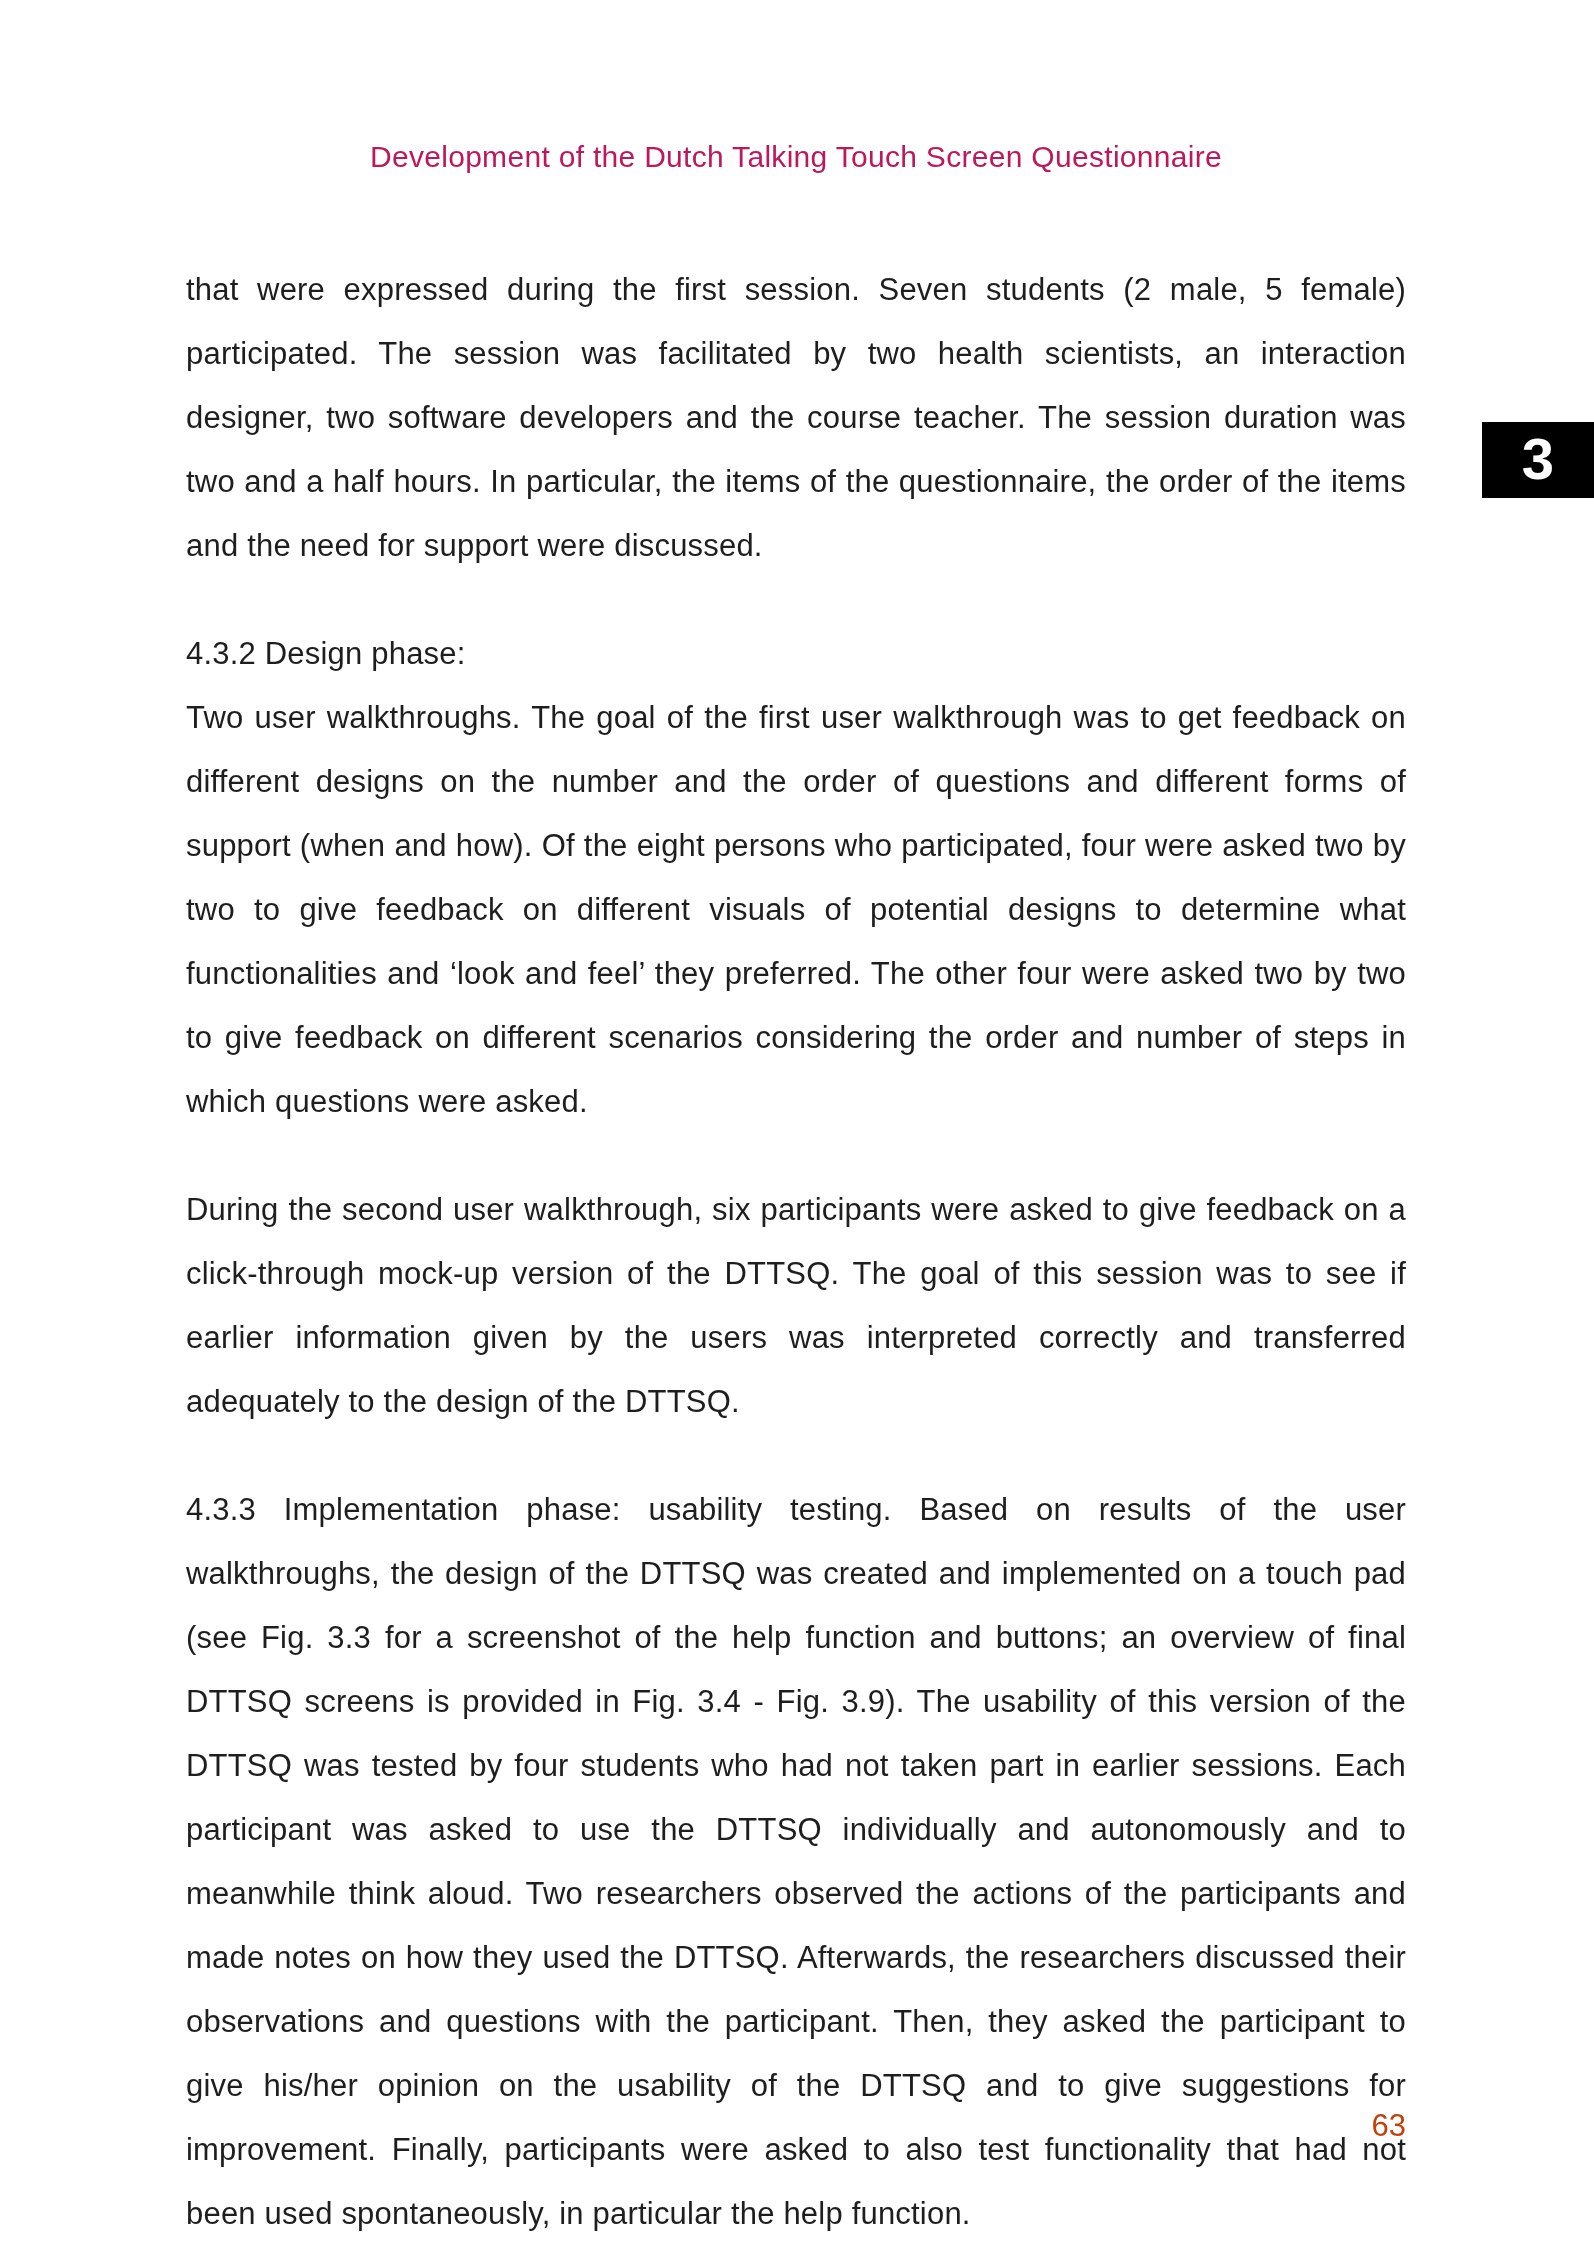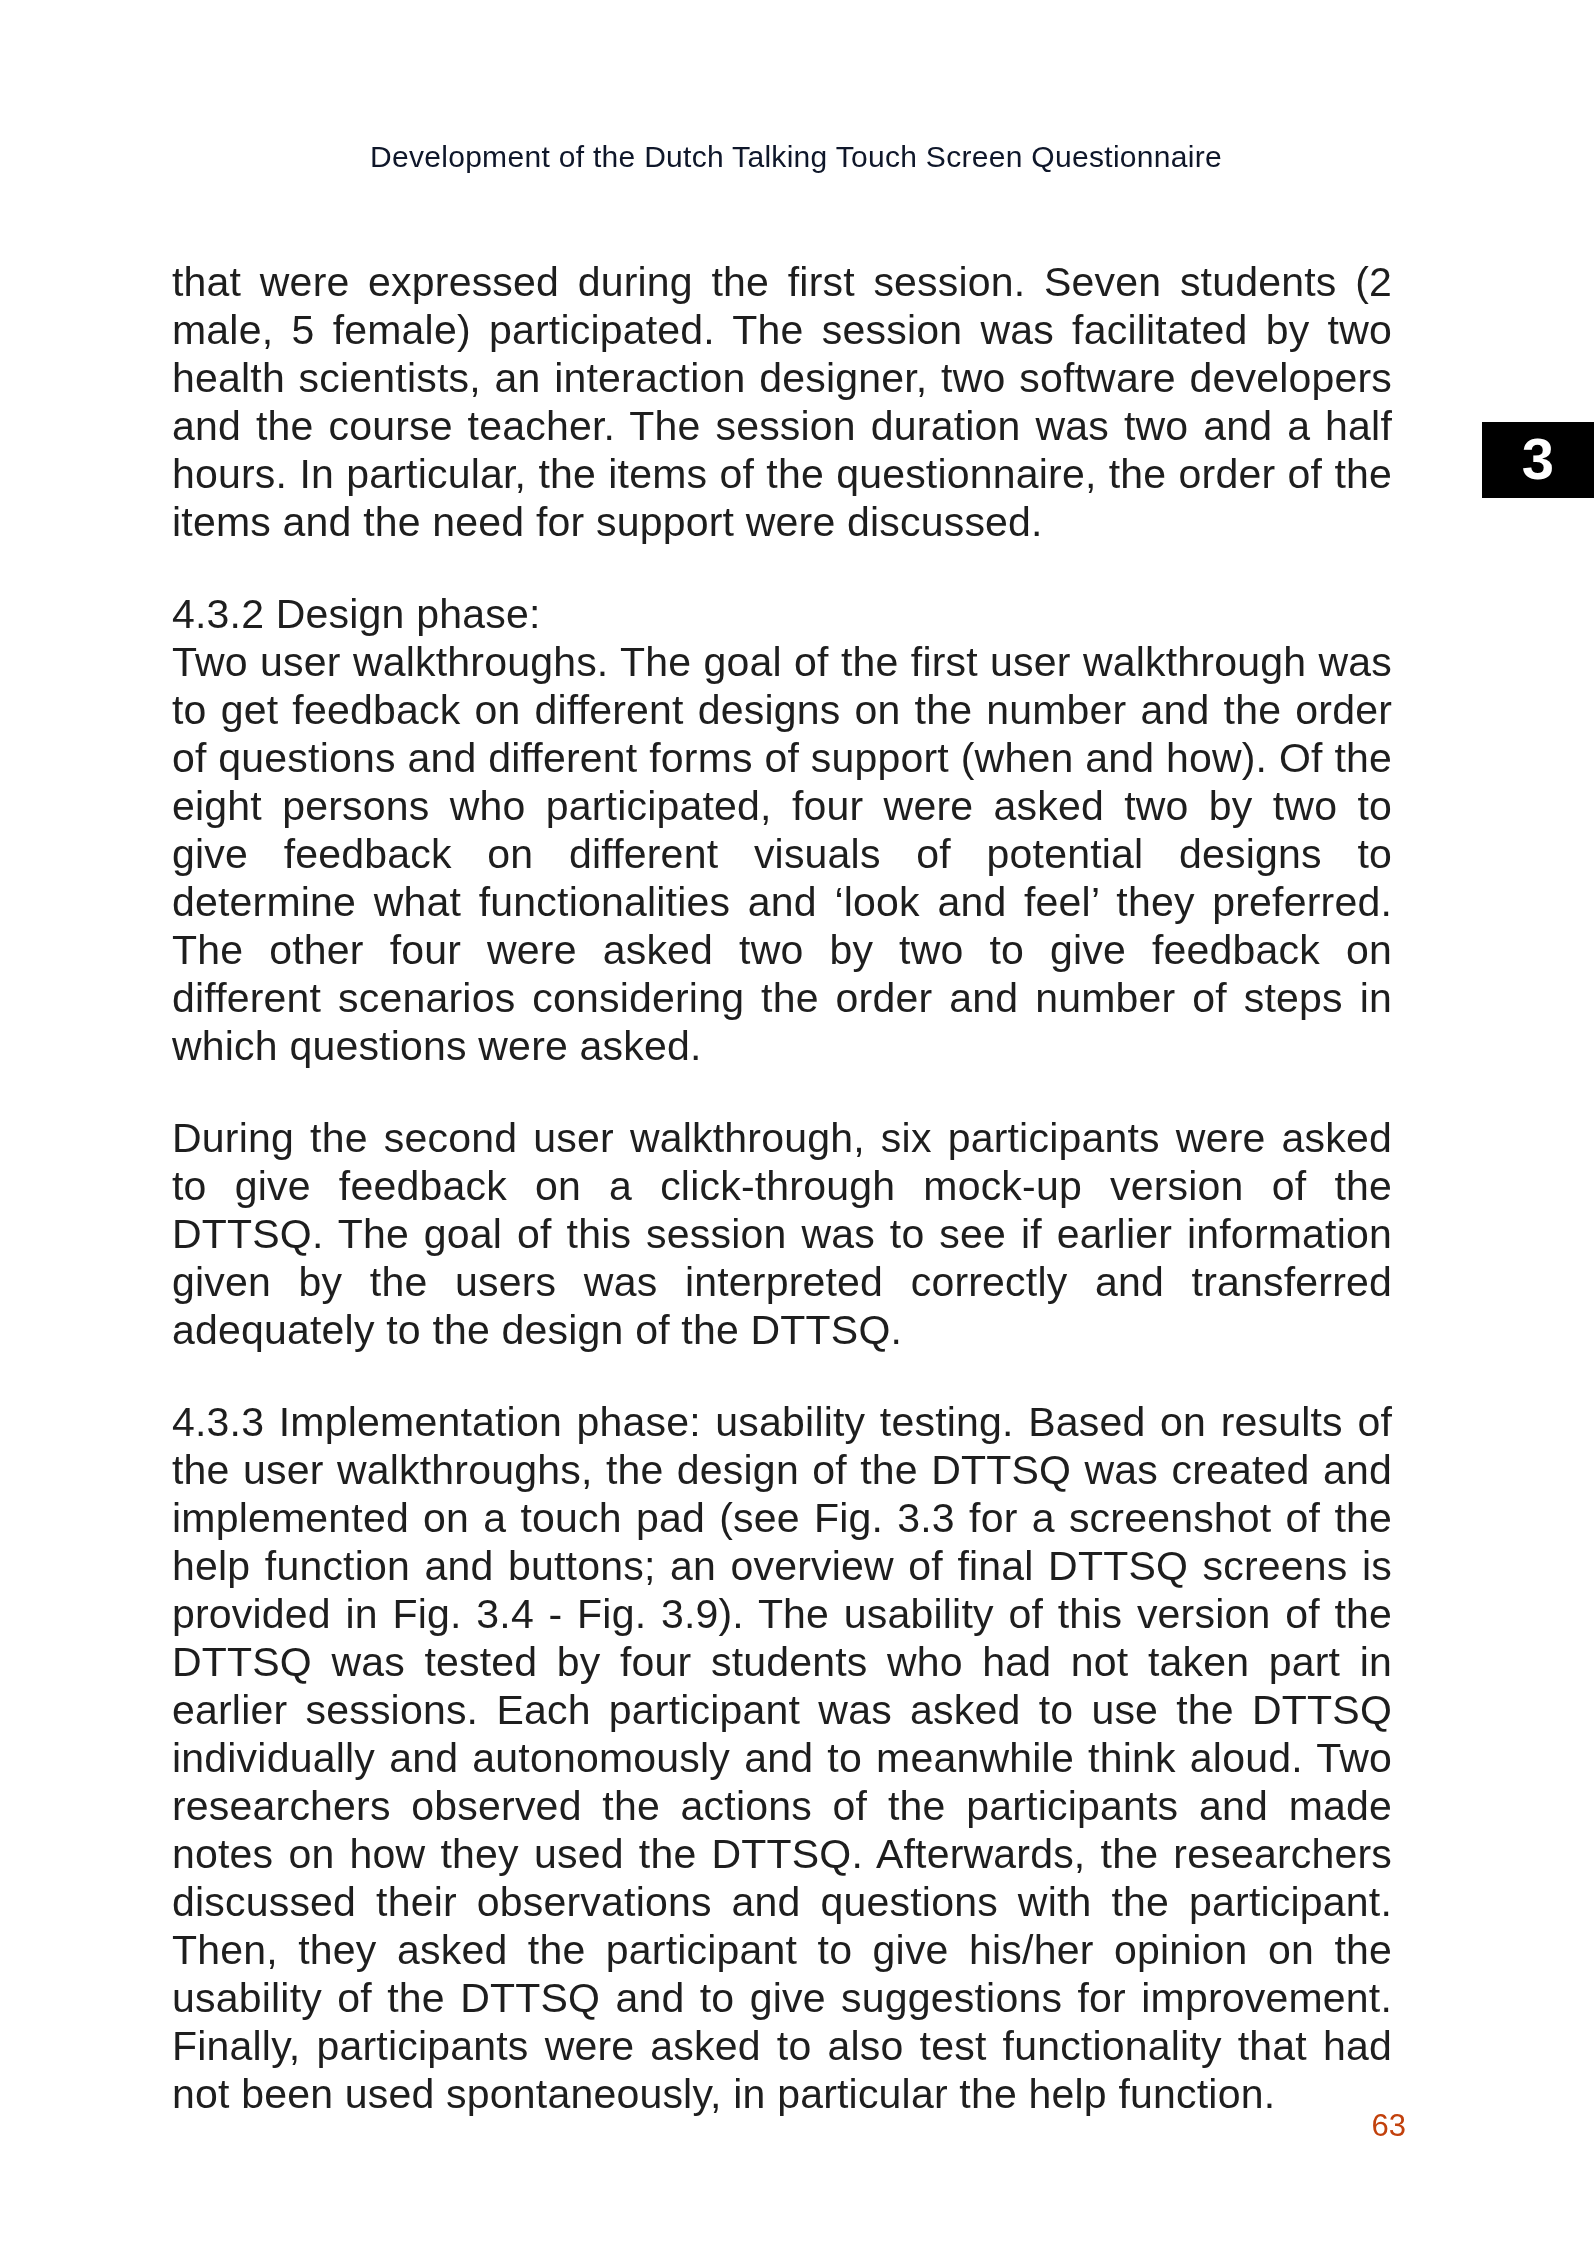--- a/index.html
+++ b/index.html
@@ -21,29 +21,29 @@
     background: #ffffff;
   }
   .running-header {
     position: absolute;
     top: 140px;
     left: 186px;
     width: 1220px;
     text-align: center;
     font-size: 30px;
     letter-spacing: 0.3px;
-    color: #0f172a;
+    color: #be185d;
   }
   .content {
     position: absolute;
     top: 258px;
-    left: 172px;
+    left: 186px;
     width: 1220px;
-    font-size: 41px;
-    line-height: 48px;
+    font-size: 31px;
+    line-height: 64px;
     letter-spacing: 0.2px;
   }
   .content p {
     margin: 0 0 44px 0;
     text-align: justify;
     text-justify: inter-word;
   }
   .content p.section-heading {
     margin-bottom: 0;
     text-align: left;

